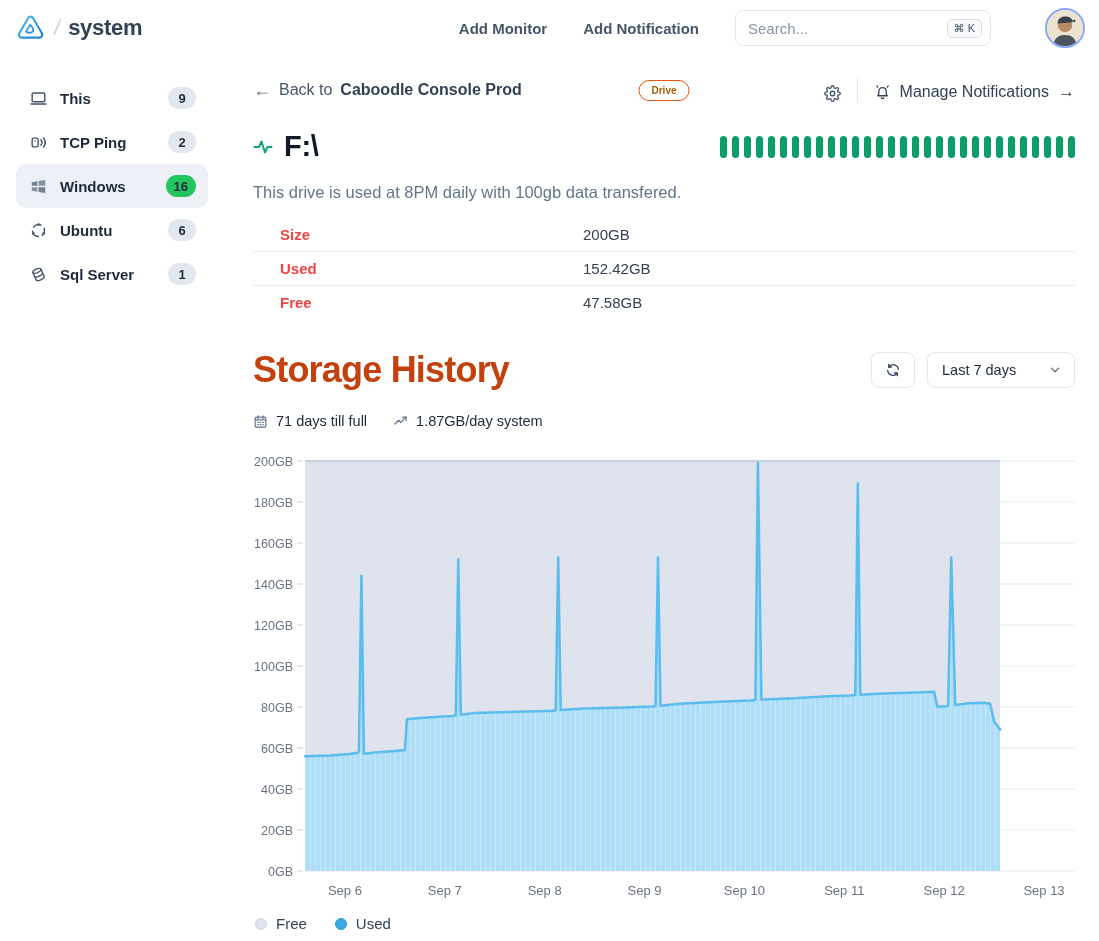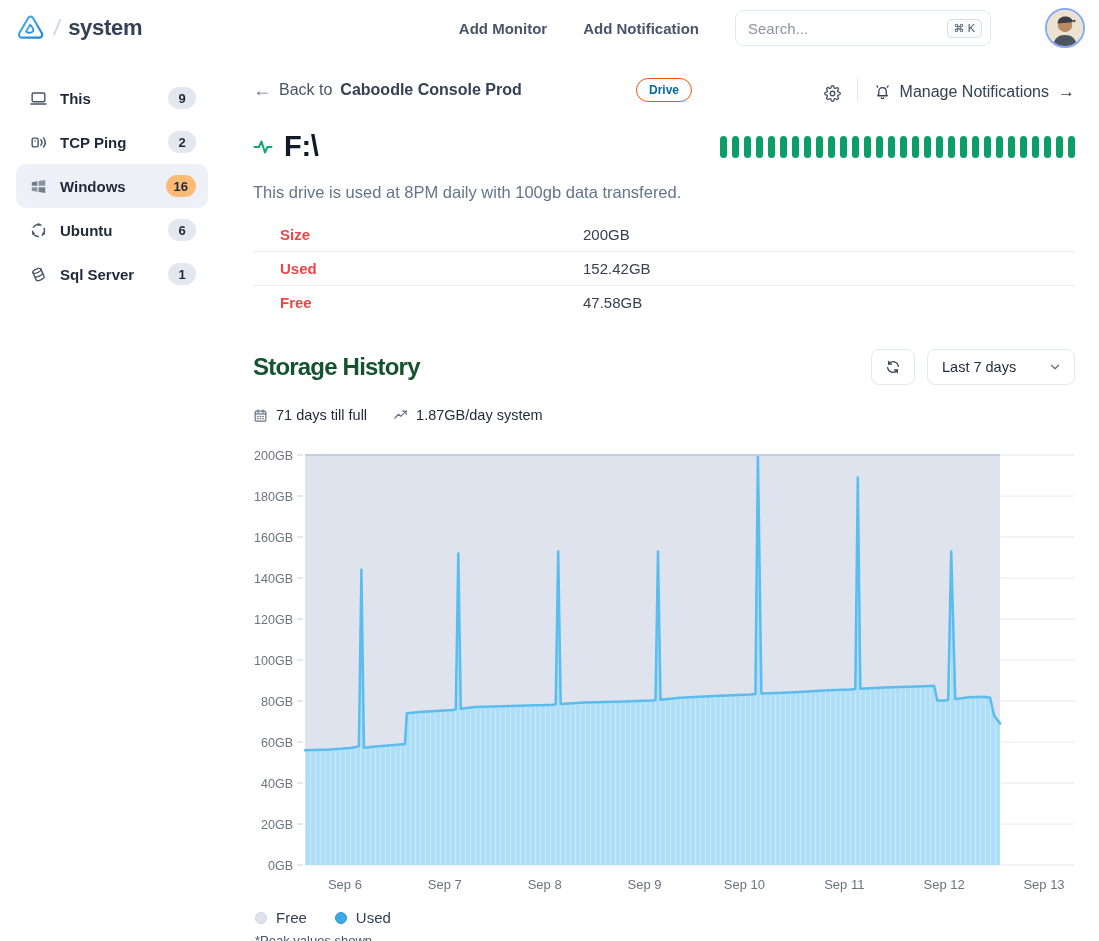--- a/index.html
+++ b/index.html
@@ -27,32 +27,32 @@
   .layout { display:flex; align-items:flex-start; }
   aside { width:232px; flex:none; padding:20px 24px 0 16px; }
   .side-item { width:192px; height:44px; display:flex; align-items:center; gap:12px;
     padding:0 12px; border-radius:10px; cursor:pointer; }
   .side-item.active { background:#edf1f7; }
   .side-icon { width:20px; height:20px; display:flex; align-items:center; justify-content:center; flex:none; }
   .side-label { font-size:15px; font-weight:600; color:#1e293b; flex:1; }
   .side-badge { background:#e3e8f0; color:#1e293b; font-size:13px; font-weight:700;
     border-radius:999px; min-width:28px; height:22px; display:flex; align-items:center;
     justify-content:center; padding:0 8px; }
-  .side-item.active .side-badge { background:#fdba74; }
+  .side-item.active .side-badge { background:#22c55e; }
 
   main { flex:1; padding:20px 24px 0 21px; }
 
   
   .topbar { position:relative; display:flex; align-items:center; height:28px; }
   .back-link { display:flex; align-items:center; gap:8px; font-size:16px; color:#475569; cursor:pointer; }
   .back-arrow { color:#64748b; font-size:18px; line-height:1; }
   .back-target { font-weight:700; color:#334155; }
   .type-badge { position:absolute; left:50%; transform:translateX(-50%);
     border:1px solid #ea580c; border-radius:999px; padding:4px 12px;
-    font-size:12px; font-weight:600; color:#0369a1; background:#fff; }
+    font-size:10px; font-weight:600; color:#a16207; background:#fff; }
   .top-right { margin-left:auto; display:flex; align-items:flex-end; }
   .icon-btn { display:flex; align-items:center; cursor:pointer; color:#475569; }
   .vdiv { width:1px; height:24px; background:#e2e8f0; margin:0 16px; }
   .manage { display:flex; align-items:center; gap:9px; font-size:16px; color:#334155; cursor:pointer; }
   .manage .arr { font-size:17px; color:#334155; }
 
   
   .drive-row { margin-top:26px; display:flex; align-items:center; }
   .drive-title { display:flex; align-items:center; gap:11px; font-size:29px; font-weight:700;
     color:#111827; letter-spacing:-0.3px; }
@@ -63,21 +63,21 @@
 
   
   .details { margin-top:16px; width:100%; }
   .d-row { display:flex; align-items:center; padding:8px 0; }
   .d-row + .d-row { border-top:1px solid #e9ecf1; }
   .d-label { width:330px; padding-left:27px; font-size:15px; font-weight:600; color:#ef4444; }
   .d-value { font-size:15px; color:#374151; }
 
   
   .history-head { margin-top:30px; display:flex; align-items:center; }
-  .history-title { font-size:24px; font-weight:800; color:#14532d; letter-spacing:-0.8px; }
+  .history-title { font-size:36px; font-weight:800; color:#c2410c; letter-spacing:-0.8px; }
   .controls { margin-left:auto; display:flex; gap:12px; align-items:center; }
   .refresh-btn { width:44px; height:36px; border:1px solid #e2e8f0; border-radius:8px;
     background:#fff; display:flex; align-items:center; justify-content:center; cursor:pointer; color:#334155; }
   .range-select { width:148px; height:36px; border:1px solid #e2e8f0; border-radius:8px;
     background:#fff; display:flex; align-items:center; padding:0 12px 0 14px;
     font-size:14.5px; color:#1e293b; cursor:pointer; }
   .range-select .chev { margin-left:auto; color:#64748b; display:flex; }
 
   .stats-row { margin-top:22px; display:flex; align-items:flex-start; gap:26px; }
   .stat { display:flex; align-items:center; gap:8px; font-size:14.5px; color:#1f2937; }

